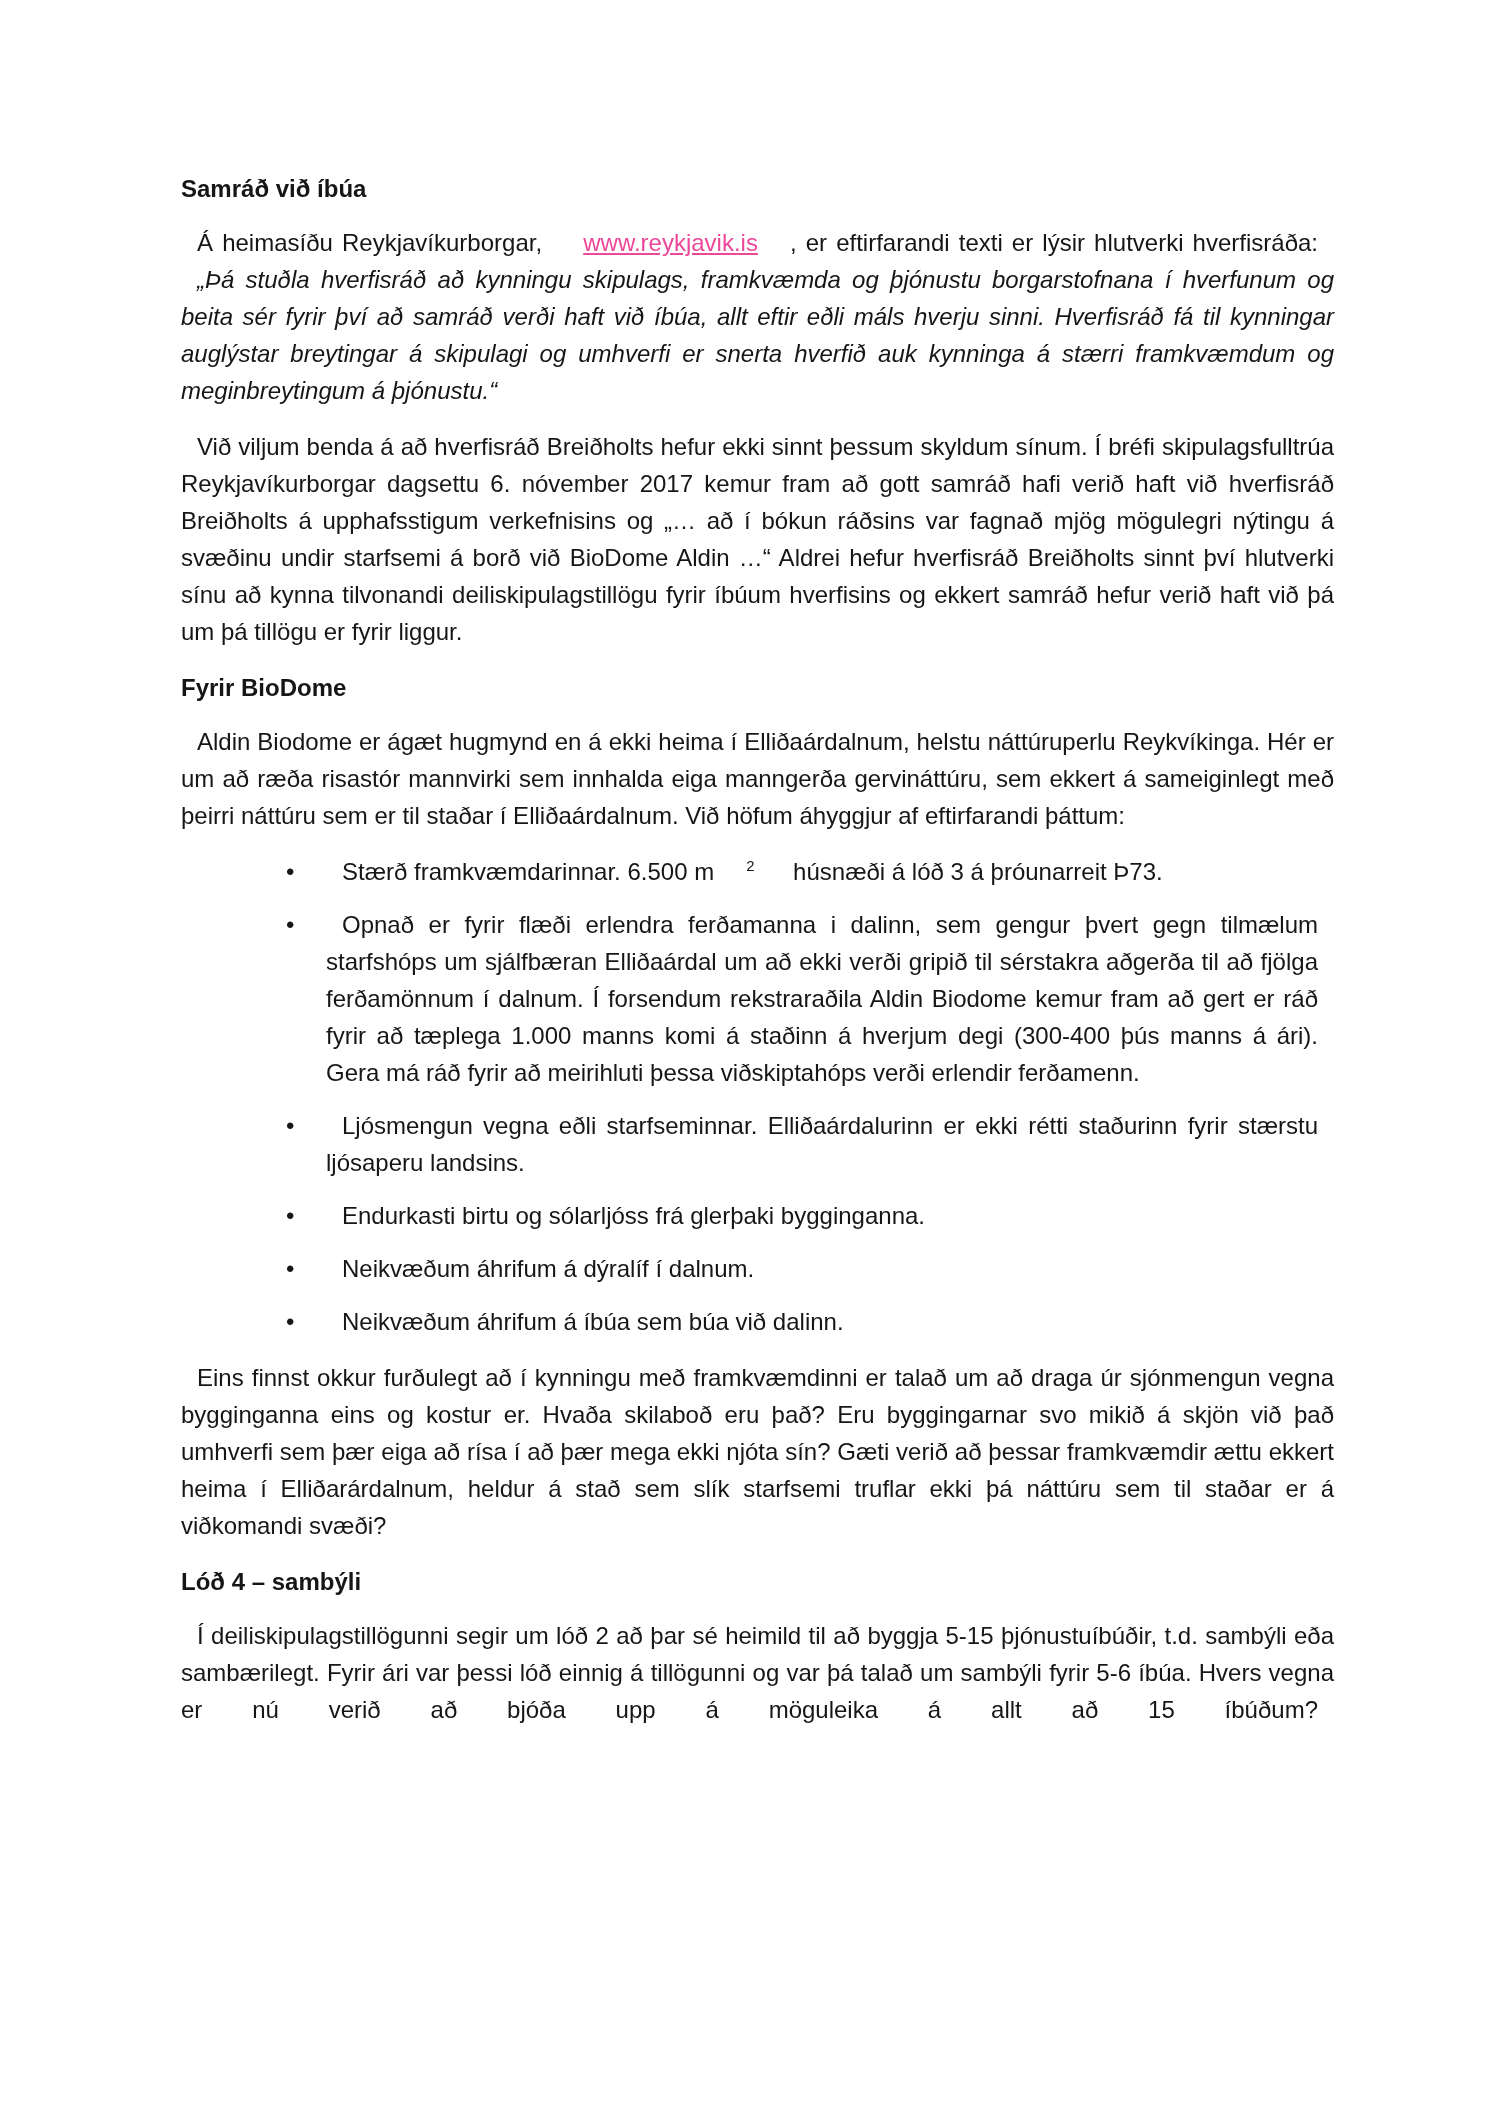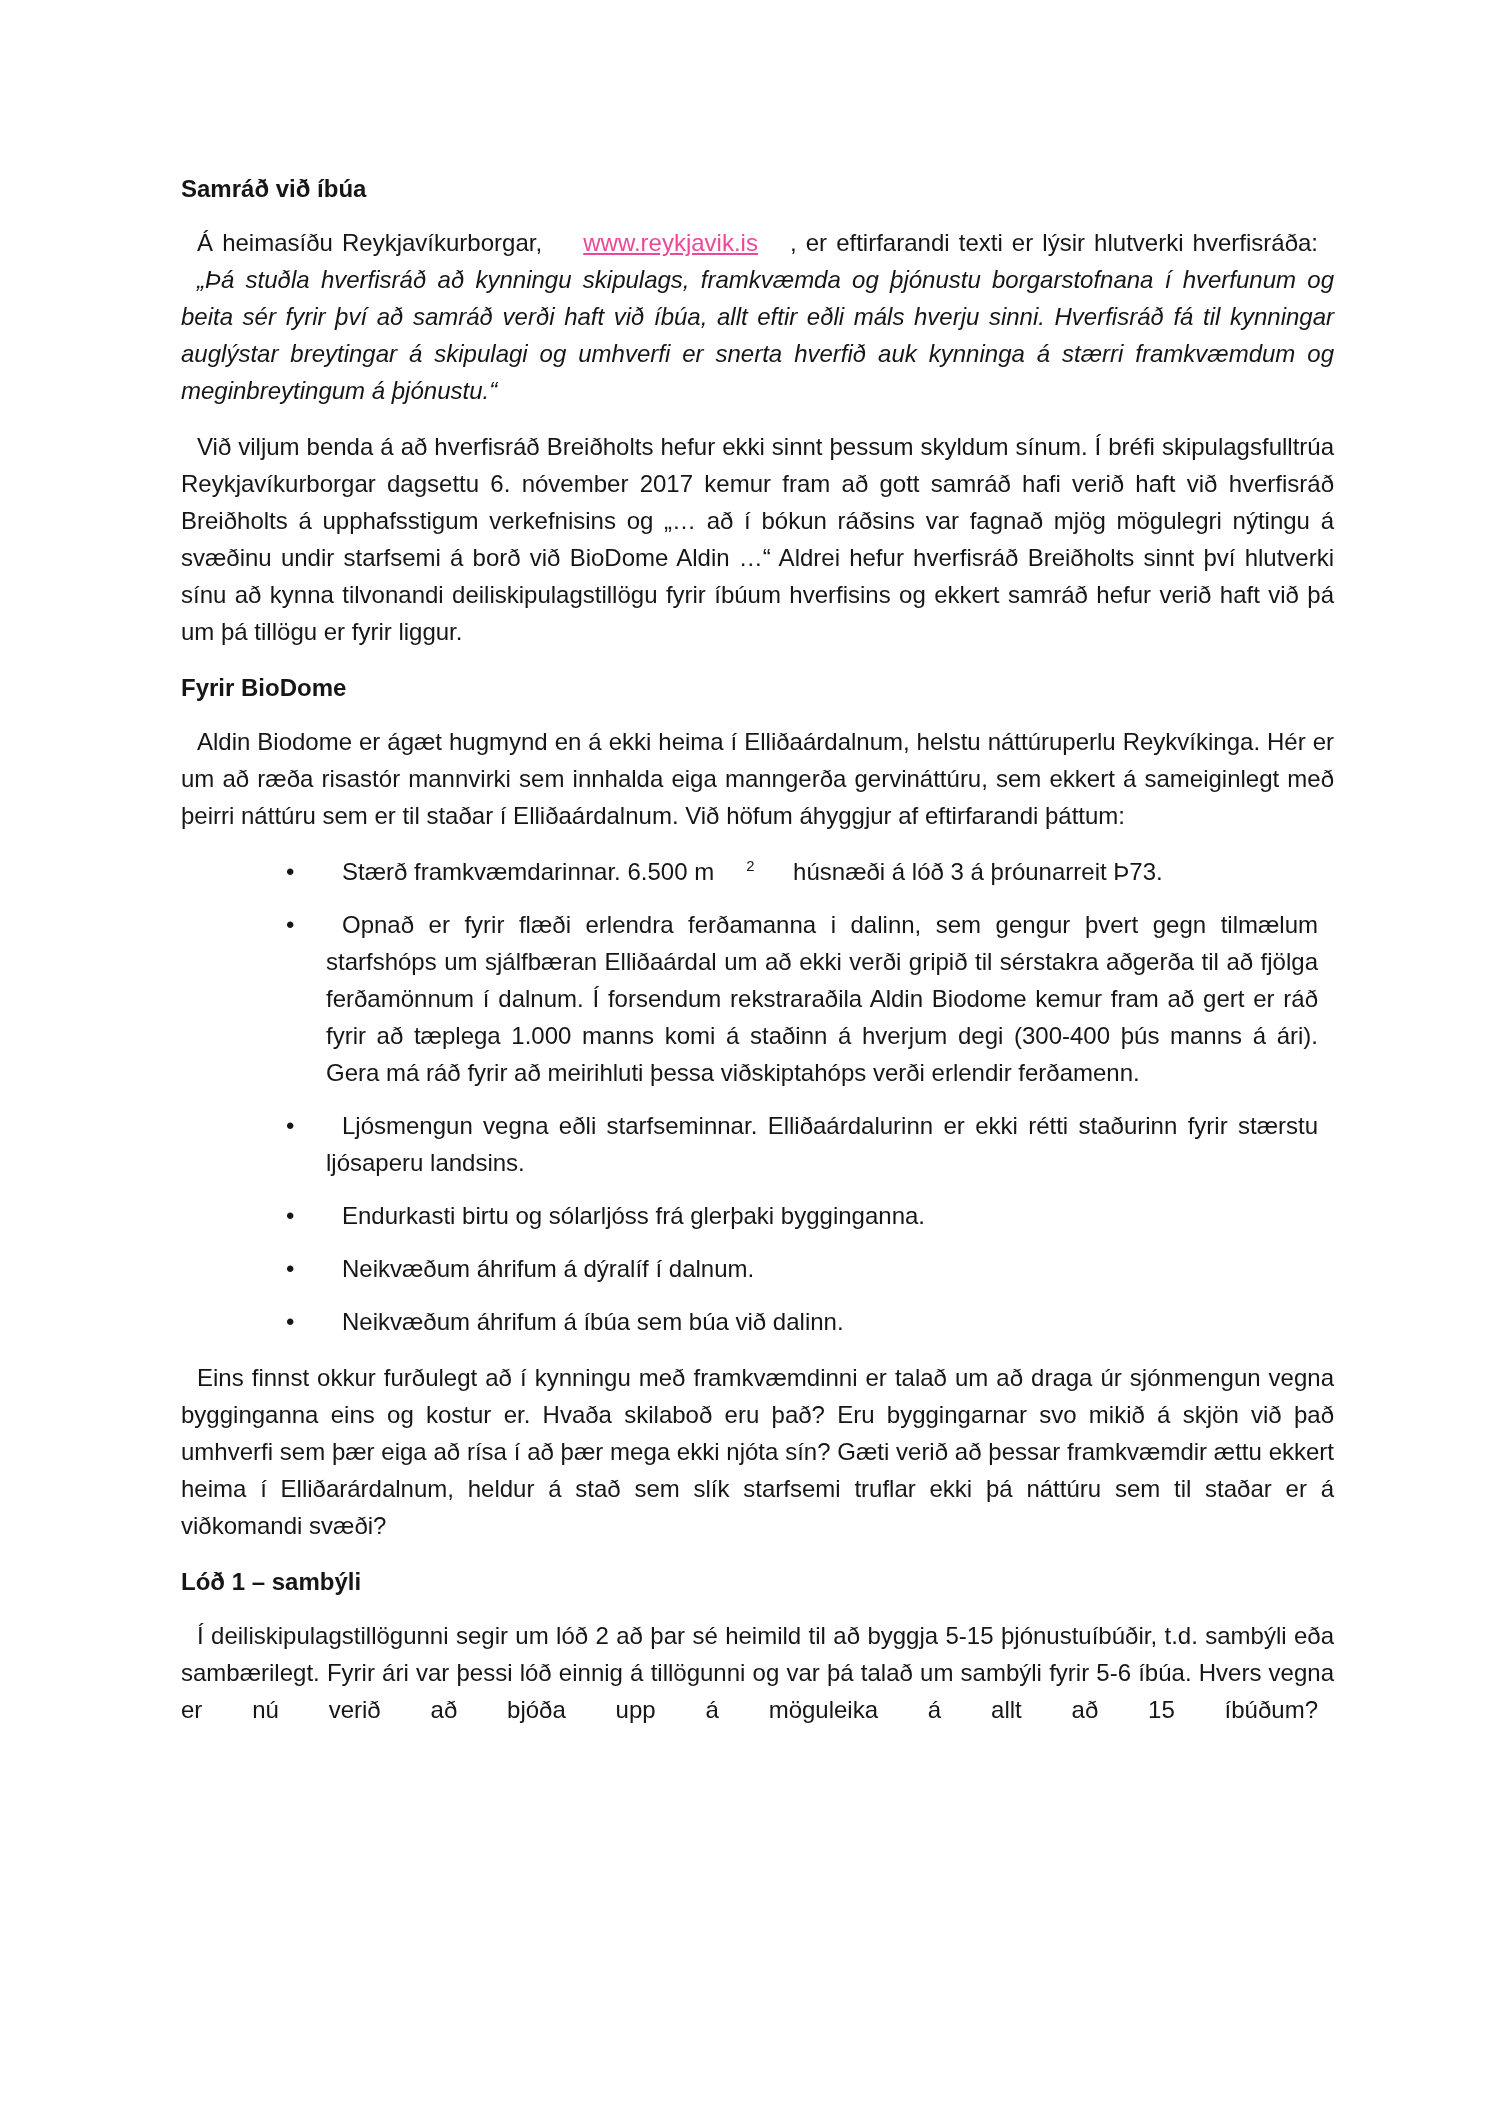--- a/index.html
+++ b/index.html
@@ -61,16 +61,16 @@
       <p class="doc-para"><span>Aldin Biodome er ágæt hugmynd en á ekki heima í Elliðaárdalnum, helstu náttúruperlu Reykvíkinga. Hér er um að ræða risastór mannvirki sem innhalda eiga manngerða gervináttúru, sem ekkert á sameiginlegt með þeirri náttúru sem er til staðar í Elliðaárdalnum. Við höfum áhyggjur af eftirfarandi þáttum:</span></p>
       <ul class="doc-bullets">
         <li class="doc-bullet-item"><span>Stærð framkvæmdarinnar. 6.500 m</span><sup class="run-sup">2</sup><span> húsnæði á lóð 3 á þróunarreit Þ73.</span></li>
         <li class="doc-bullet-item"><span>Opnað er fyrir flæði erlendra ferðamanna i dalinn, sem gengur þvert gegn tilmælum starfshóps um sjálfbæran Elliðaárdal um að ekki verði gripið til sérstakra aðgerða til að fjölga ferðamönnum í dalnum. Í forsendum rekstraraðila Aldin Biodome kemur fram að gert er ráð fyrir að tæplega 1.000 manns komi á staðinn á hverjum degi (300-400 þús manns á ári). Gera má ráð fyrir að meirihluti þessa viðskiptahóps verði erlendir ferðamenn.</span></li>
         <li class="doc-bullet-item"><span>Ljósmengun vegna eðli starfseminnar. Elliðaárdalurinn er ekki rétti staðurinn fyrir stærstu ljósaperu landsins.</span></li>
         <li class="doc-bullet-item"><span>Endurkasti birtu og sólarljóss frá glerþaki bygginganna.</span></li>
         <li class="doc-bullet-item"><span>Neikvæðum áhrifum á dýralíf í dalnum.</span></li>
         <li class="doc-bullet-item"><span>Neikvæðum áhrifum á íbúa sem búa við dalinn.</span></li>
       </ul>
       <p class="doc-para"><span>Eins finnst okkur furðulegt að í kynningu með framkvæmdinni er talað um að draga úr sjónmengun vegna bygginganna eins og kostur er. Hvaða skilaboð eru það? Eru byggingarnar svo mikið á skjön við það umhverfi sem þær eiga að rísa í að þær mega ekki njóta sín? Gæti verið að þessar framkvæmdir ættu ekkert heima í Elliðarárdalnum, heldur á stað sem slík starfsemi truflar ekki þá náttúru sem til staðar er á viðkomandi svæði?</span></p>
-      <h2 class="doc-heading">Lóð 1 – sambýli</h2>
+      <h2 class="doc-heading">Lóð 4 – sambýli</h2>
       <p class="doc-para justify-last"><span>Í deiliskipulagstillögunni segir um lóð 2 að þar sé heimild til að byggja 5-15 þjónustuíbúðir, t.d. sambýli eða sambærilegt. Fyrir ári var þessi lóð einnig á tillögunni og var þá talað um sambýli fyrir 5-6 íbúa. Hvers vegna er nú verið að bjóða upp á möguleika á allt að 15 íbúðum?</span></p>
     </div>
 </main>
 
 </body></html>

